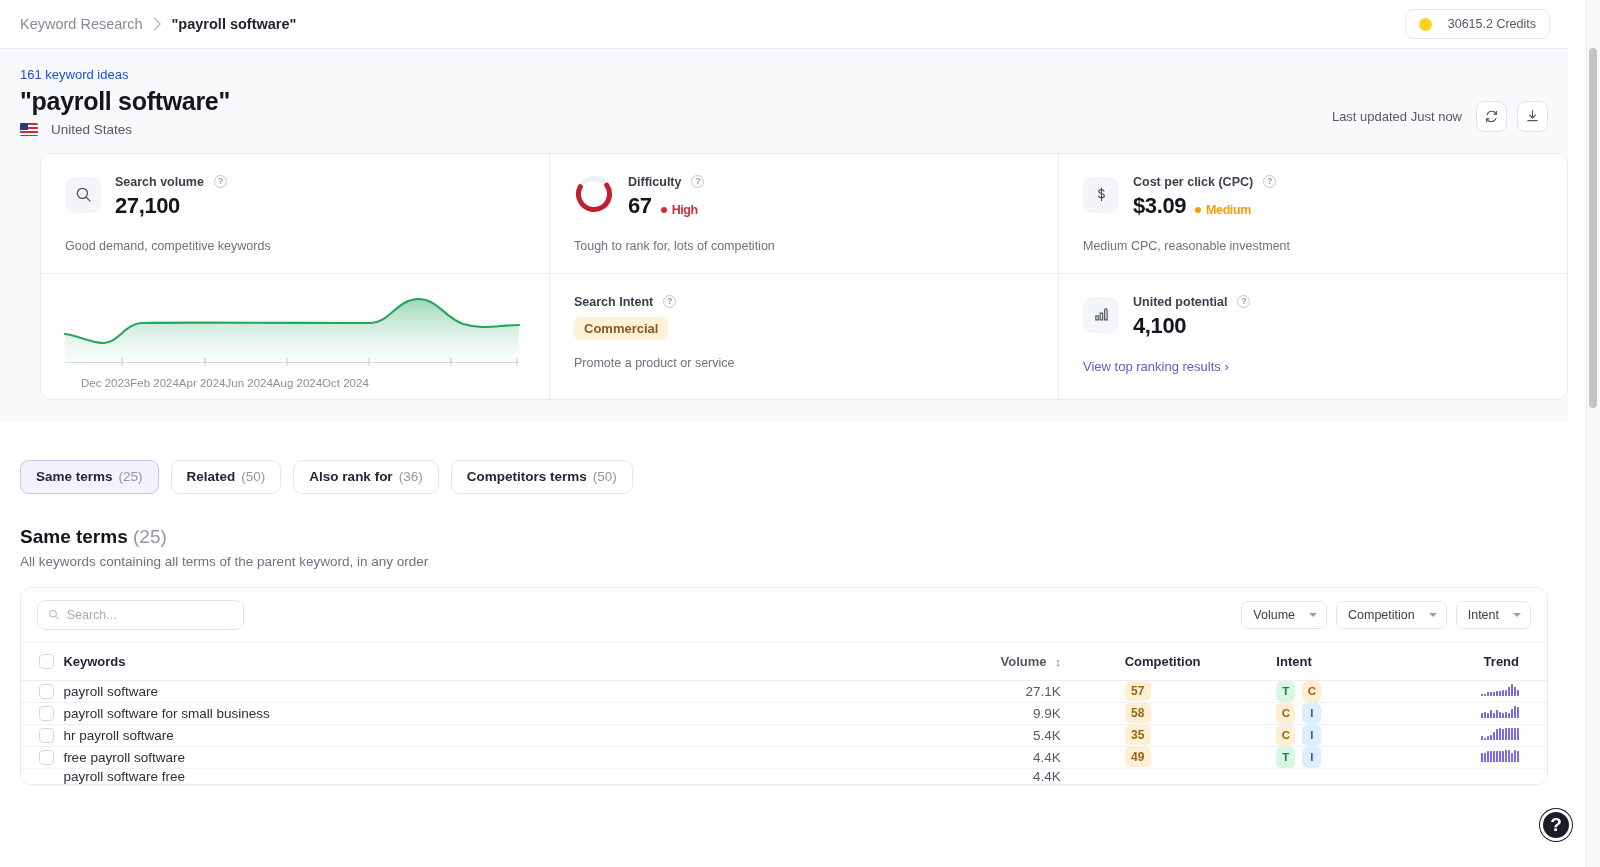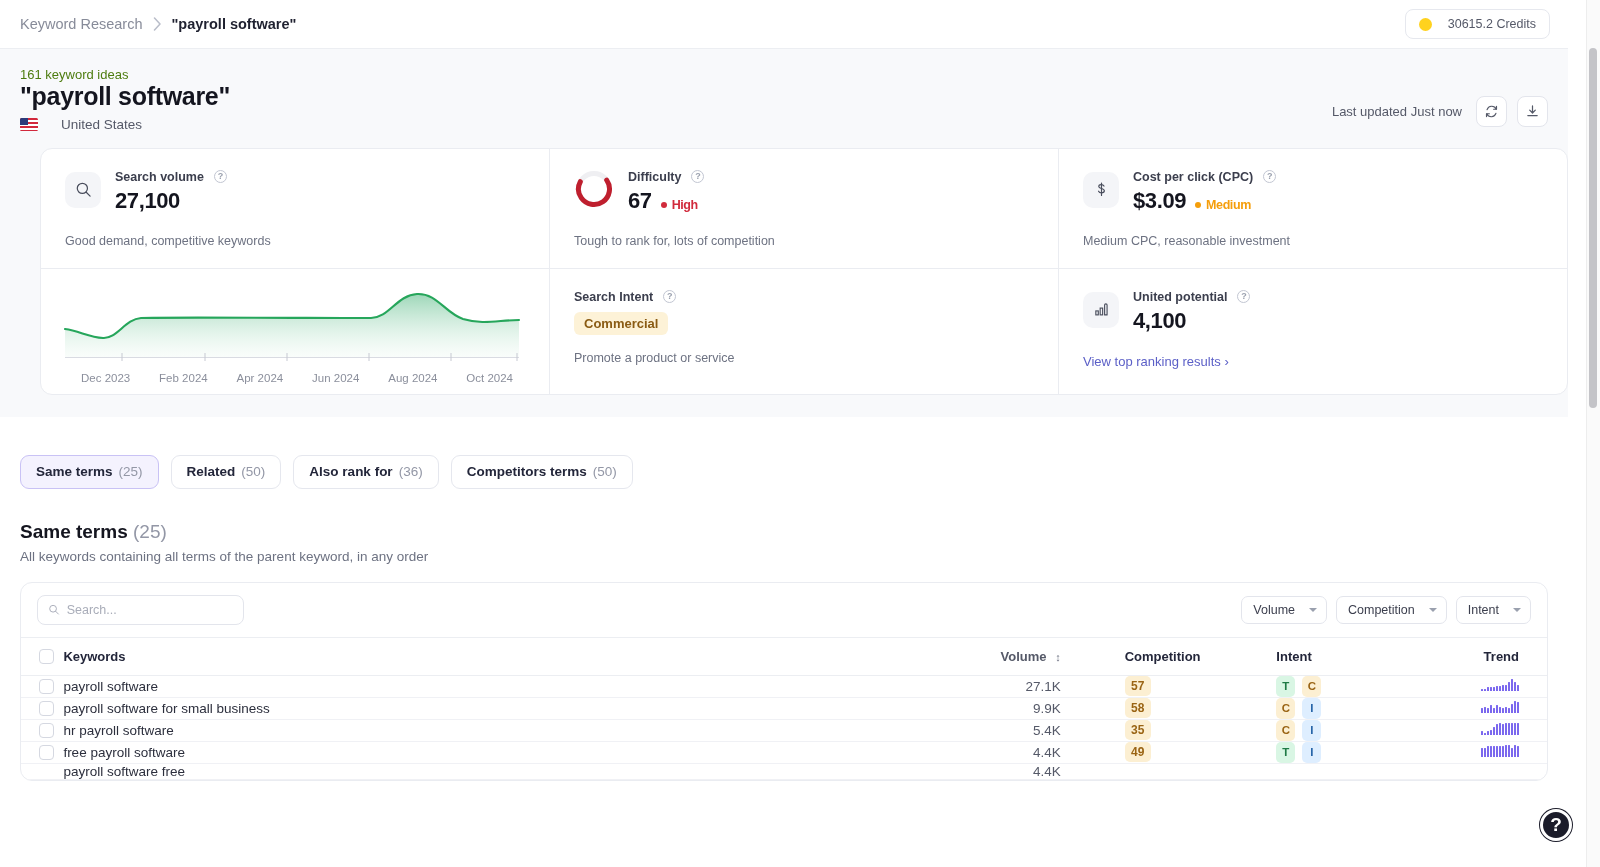--- a/index.html
+++ b/index.html
@@ -27,25 +27,25 @@
   .credits {
     display: flex; align-items: center; gap: 16px;
     border: 1px solid #e6e8ee; border-radius: 8px;
     height: 30px; padding: 0 13px; background:#fff;
   }
   .coin { width: 13px; height: 13px; border-radius: 50%; background: #ffd21e; display:block;}
   .credits-label { font-size: 12.5px; color: #555968; }
 
   
   .hero { background: #f8f9fb; width: 1568px; padding: 18px 20px 0 20px; }
-  .ideas-count { font-size: 13px; color: #4d7c0f; }
+  .ideas-count { font-size: 13px; color: #1d4ed8; margin-bottom: 5px; }
   .hero-row { display: flex; align-items: flex-end; }
   .hero-left { flex: 1; }
   .hero-title { font-size: 25px; font-weight: 700; letter-spacing: -0.3px; color:#14151f; line-height: 1.15; }
-  .hero-sub { display: flex; align-items: center; gap: 23px; margin-top: 6px; }
+  .hero-sub { display: flex; align-items: center; gap: 13px; margin-top: 6px; }
   .flag { width: 18px; height: 13px; border-radius: 1.5px; overflow: hidden; position: relative; display:block; flex:none;}
   .flag .stripes { position:absolute; inset:0; background: repeating-linear-gradient(#d2283c 0 2px, #fff 2px 4px); }
   .flag .canton { position:absolute; left:0; top:0; width: 8px; height: 7px; background:#2b3a7a; }
   .hero-country { font-size: 13.5px; color: #555968; }
   .hero-right { display: flex; align-items: center; gap: 10px; padding-bottom: 5px; }
   .updated { font-size: 13px; color: #555968; margin-right: 4px; }
   .icon-btn {
     width: 31px; height: 31px; border: 1px solid #e3e5ec; border-radius: 8px;
     background:#fff; display:flex; align-items:center; justify-content:center;
   }
@@ -74,21 +74,21 @@
   .pill-dot i { width:6px; height:6px; border-radius:50%; display:block; }
   .metric-note { font-size: 12.5px; color:#6d7282; margin-top: 20px; }
   .tag-commercial {
     display:inline-block; background:#fdf2d7; color:#8a5b13; font-size:13px; font-weight:700;
     padding: 4px 10px; border-radius: 6px; margin-top: 8px;
   }
   .link-blue { font-size: 13px; color:#5b5fc7; margin-top: 20px; display:inline-block; }
 
   
   .trendchart { padding: 16px 24px 10px 18px; }
-  .axis-labels { display:flex; justify-content:space-between; font-size: 11.5px; color:#8b8f9c; margin-top: 5px; padding: 0 12px 0 22px;}
+  .axis-labels { display:flex; font-size: 11.5px; color:#8b8f9c; margin-top: 5px; padding: 0 12px 0 22px;}
 
   
   .tabs-wrap { margin: 38px 0 0 20px; display:flex; gap: 12px; }
   .tab {
     border:1px solid #e5e7ee; background:#fff; border-radius: 9px;
     height: 34px; padding: 0 15px; display:flex; align-items:center; gap:6px;
     font-size: 13.5px; font-weight:700; color:#23263a;
   }
   .tab .cnt { color:#9397a6; font-weight: 400; }
   .tab.active { background:#f4f2fe; border-color:#c9c2f5; }

